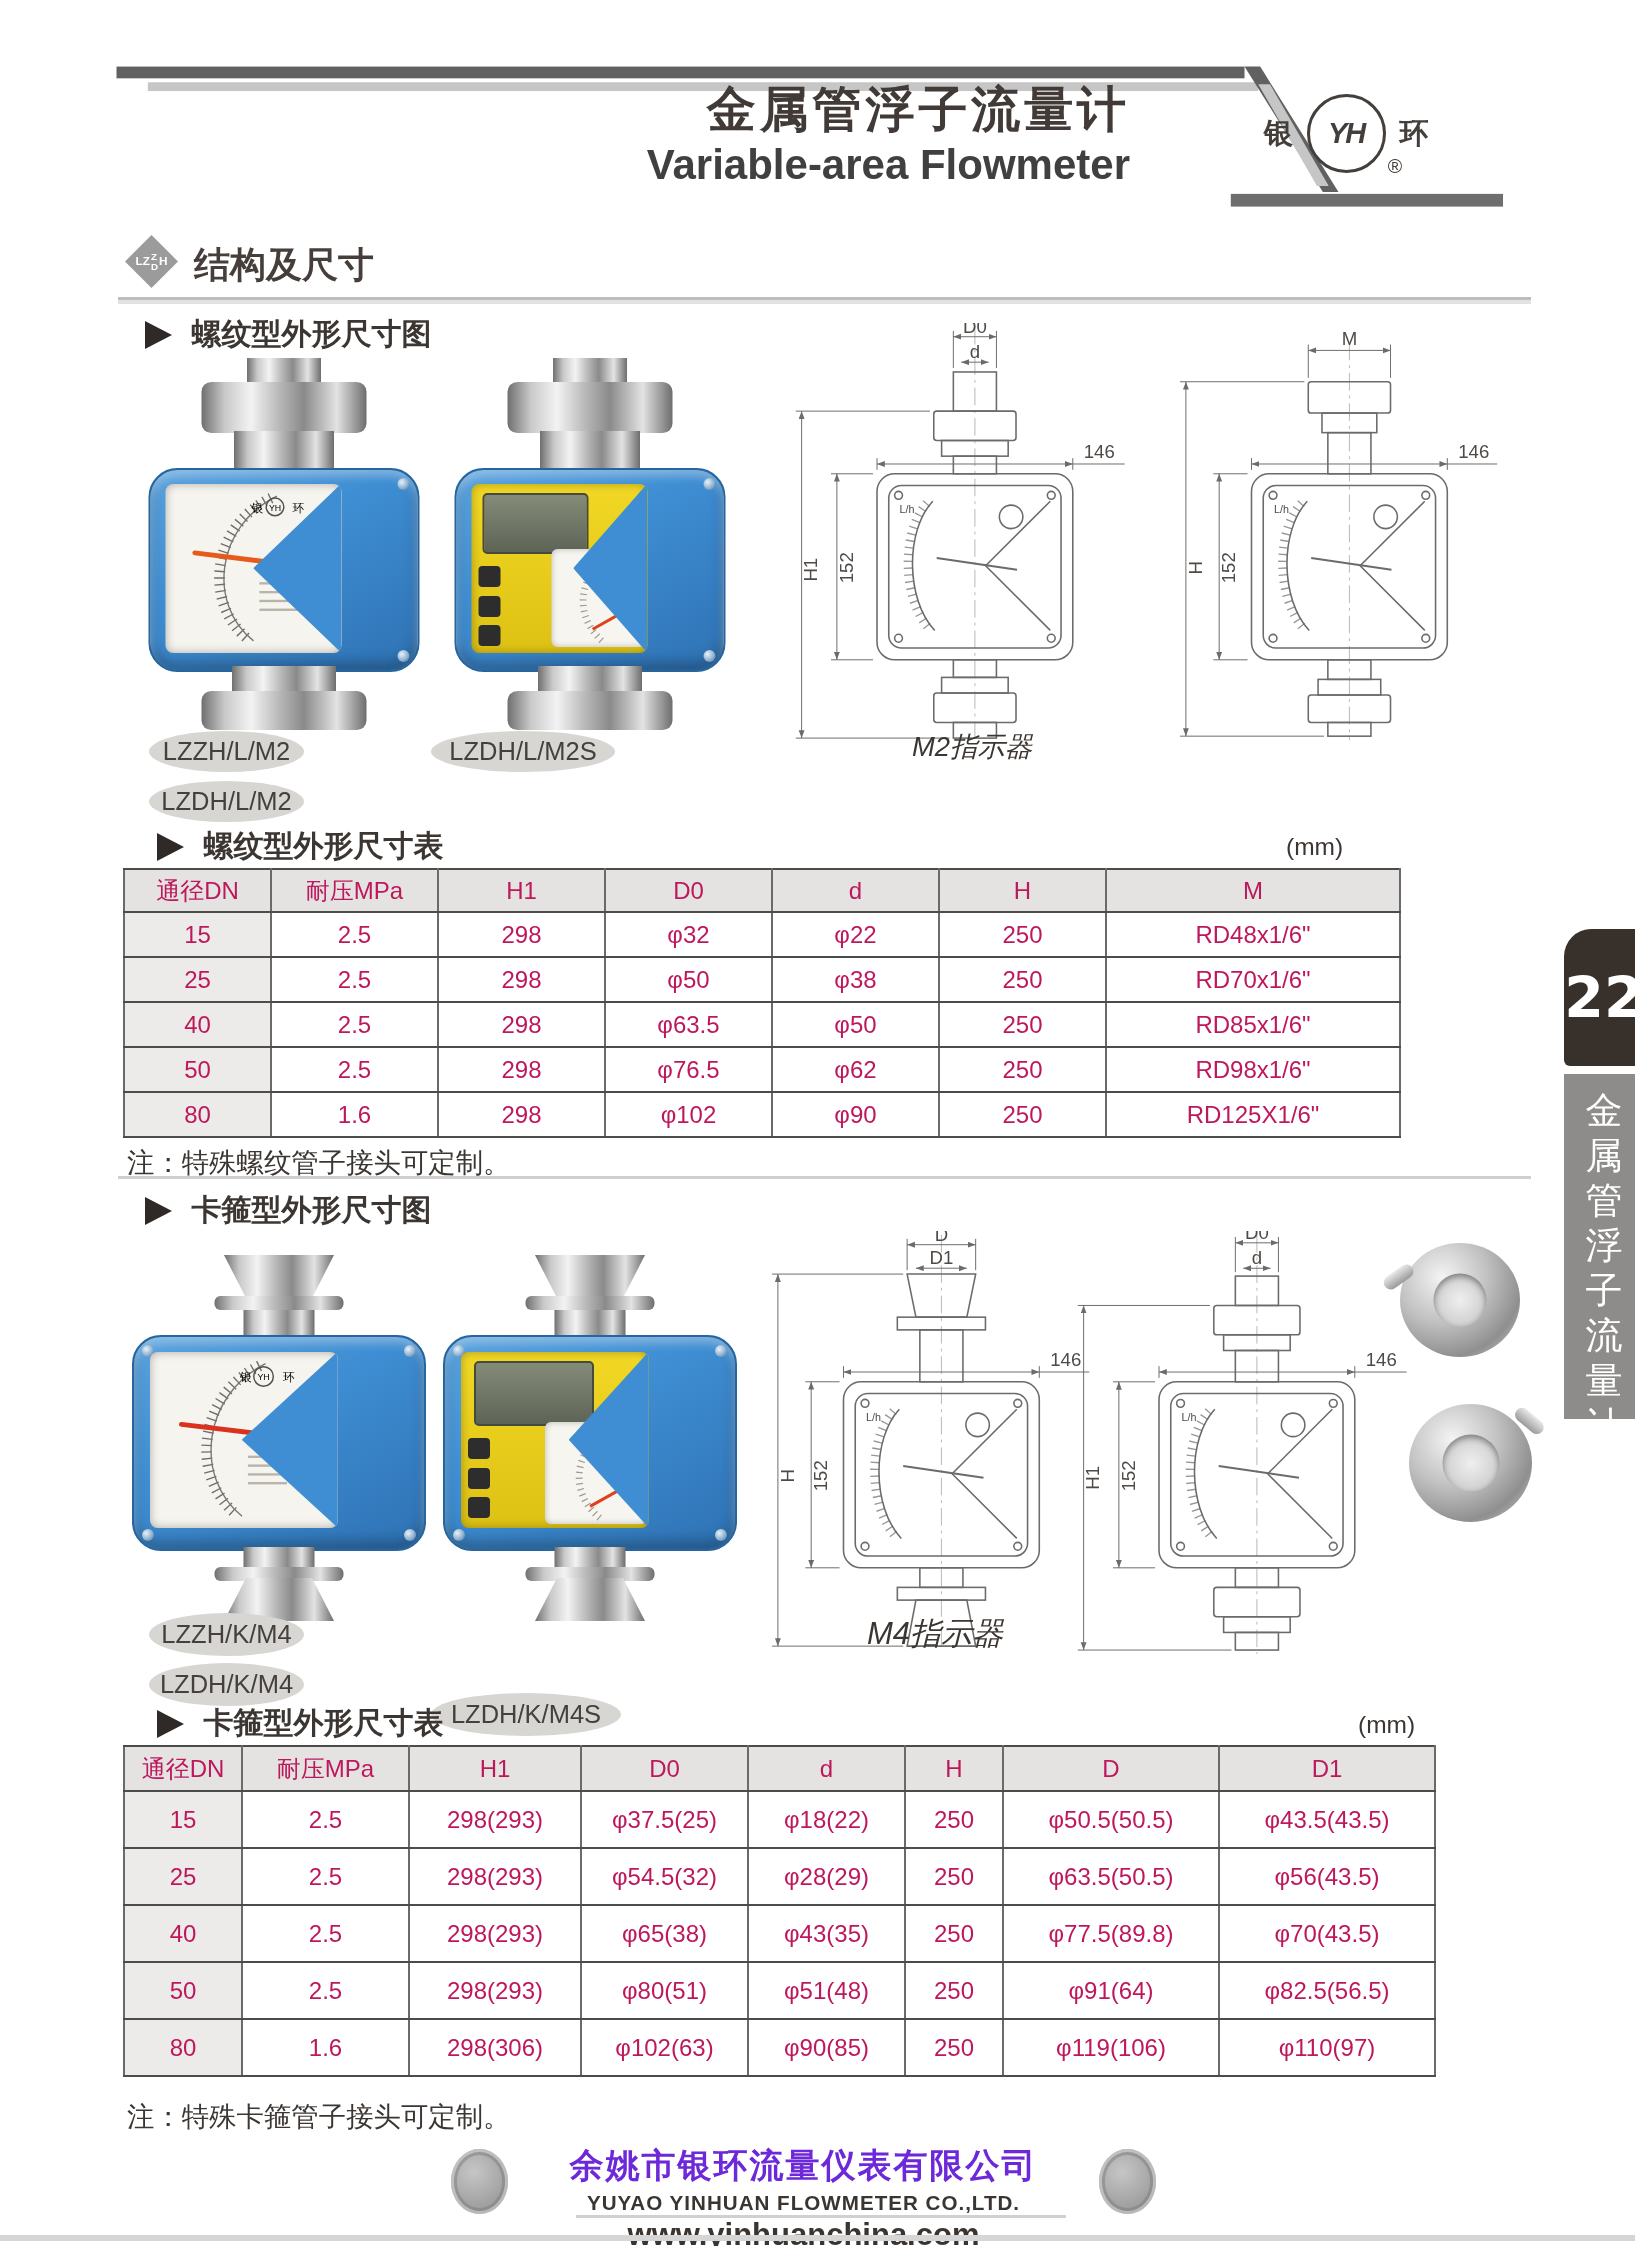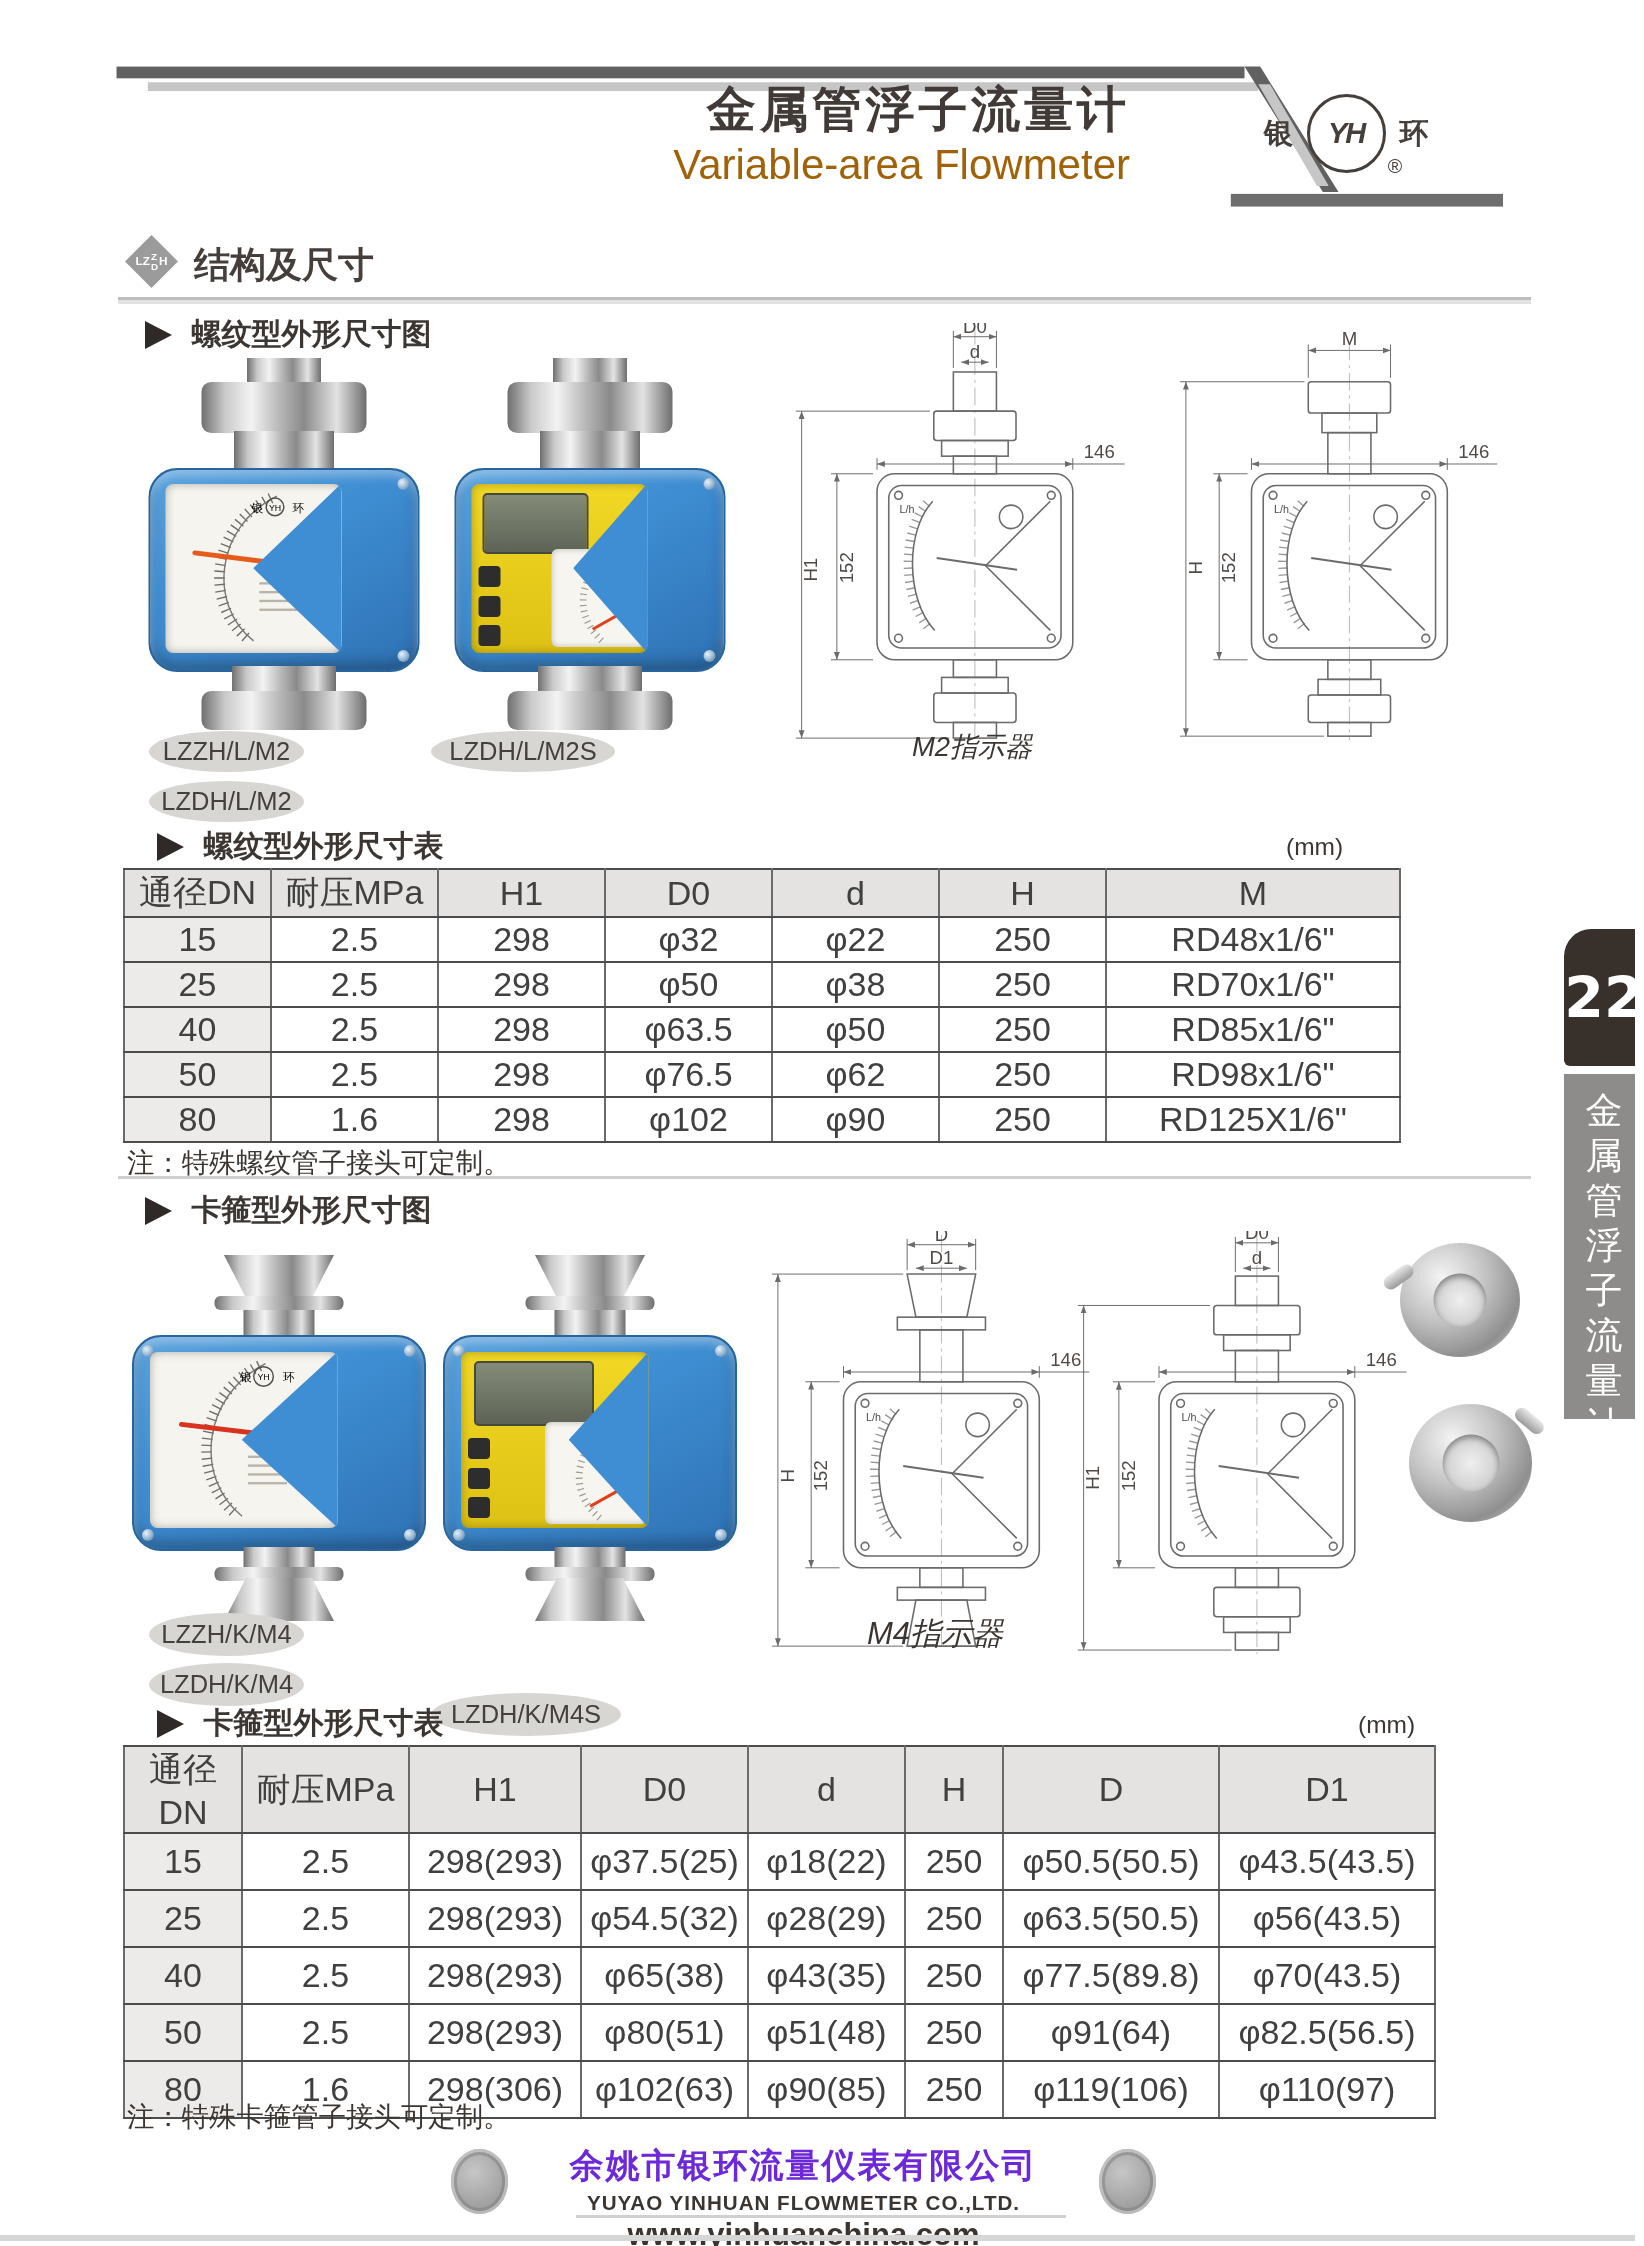--- a/index.html
+++ b/index.html
@@ -3,21 +3,21 @@
 <meta charset="utf-8">
 <style>
   html,body{margin:0;padding:0;background:#ffffff;}
   .page{position:relative;width:1635px;height:2247px;background:#fff;overflow:hidden;
         font-family:"Liberation Sans", sans-serif;color:#3b3531;}
   .abs{position:absolute;}
 
   
   .hdr-titles{position:absolute;top:82px;right:505px;text-align:right;}
   .hdr-cn{font-size:49px;font-weight:bold;color:#413a36;letter-spacing:3.9px;line-height:55px;}
-  .hdr-en{font-size:42px;font-weight:normal;color:#a16207;line-height:47px;margin-top:3.9px;}
+  .hdr-en{font-size:42px;font-weight:bold;color:#404040;line-height:47px;margin-top:3.9px;}
   .logo{position:absolute;left:1264px;top:94px;width:274px;height:108px;color:#453f3b;}
   .logo-row{display:flex;align-items:center;gap:13.7px;}
   .logo-cjk{font-size:29px;font-weight:bold;}
   .logo-circle{width:73px;height:73px;border:3.9px solid #453f3b;border-radius:50%;
                display:flex;align-items:center;justify-content:center;position:relative;}
   .logo-mark{font-size:29px;font-weight:bold;font-style:italic;letter-spacing:-2px;}
   .logo-reg{position:absolute;right:-19.6px;bottom:-7.8px;font-size:19.6px;}
 
   
   .badge{position:absolute;left:125px;top:235px;width:53px;height:53px;background:#9b9b9b;
@@ -30,21 +30,21 @@
                background:linear-gradient(#bdbdbd 45%,#e2e2e2 45%);}
   .rule2{position:absolute;left:118px;top:1176px;width:1413px;height:2.9px;background:#cfcfcf;}
 
   .sub-h{position:absolute;display:flex;align-items:center;gap:19.6px;}
   .tri{width:0;height:0;border-top:14.7px solid transparent;border-bottom:14.7px solid transparent;
        border-left:27.4px solid #2f2a27;}
   .sub-label{font-size:30px;font-weight:bold;color:#3c3632;}
   .unit{position:absolute;font-size:24.5px;color:#3c3632;}
 
   
-  table.dim{position:absolute;border-collapse:collapse;table-layout:fixed;font-size:34px;color:#404040;}
+  table.dim{position:absolute;border-collapse:collapse;table-layout:fixed;font-size:24px;color:#be185d;}
   table.dim th,table.dim td{border-left:2px solid #6a6a6a;border-right:2px solid #6a6a6a;
       border-top:2.9px solid #4c4c4c;border-bottom:2.9px solid #4c4c4c;text-align:center;
       vertical-align:middle;padding:0;font-weight:normal;}
   table.dim th{background:#e4e3e1;}
   table.dim td:first-child{background:#ecebe9;}
   #t1 tr{height:45px;} #t1 tr.hd{height:43px;}
   #t2 tr{height:57px;} #t2 tr.hd{height:45px;}
   .note{position:absolute;font-size:27.4px;color:#3c3632;}
 
   

